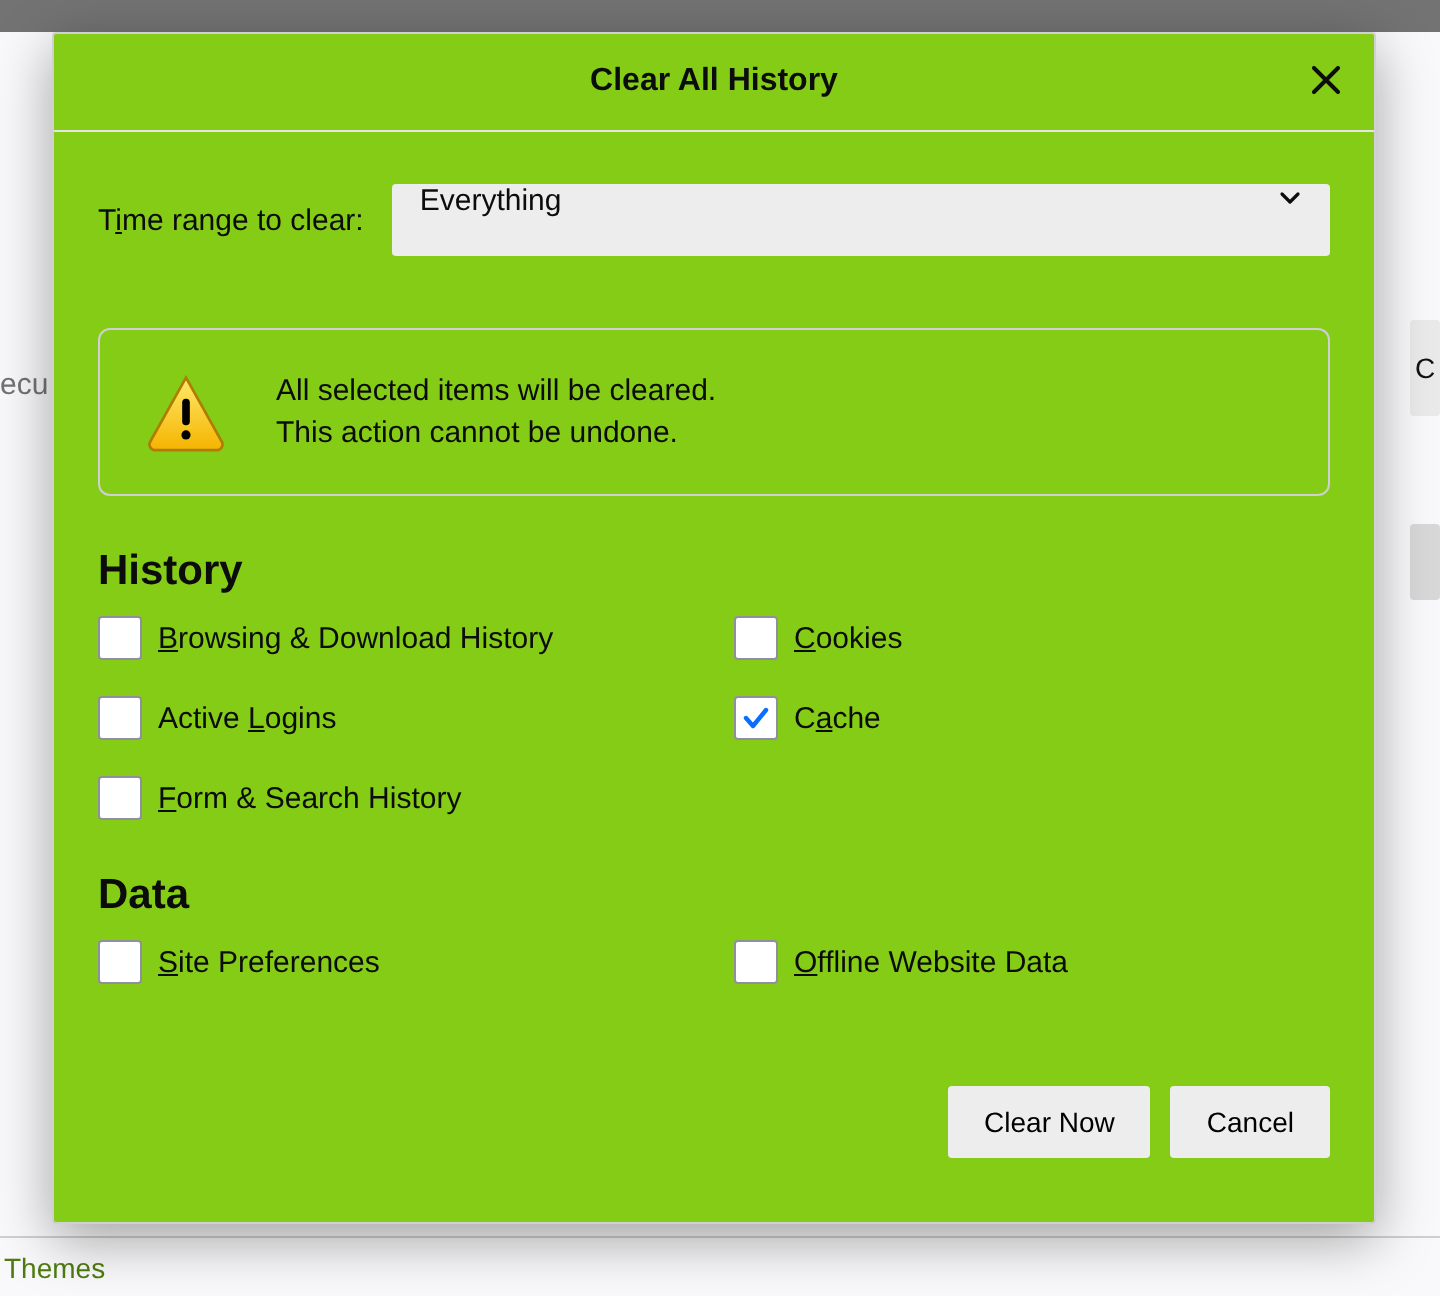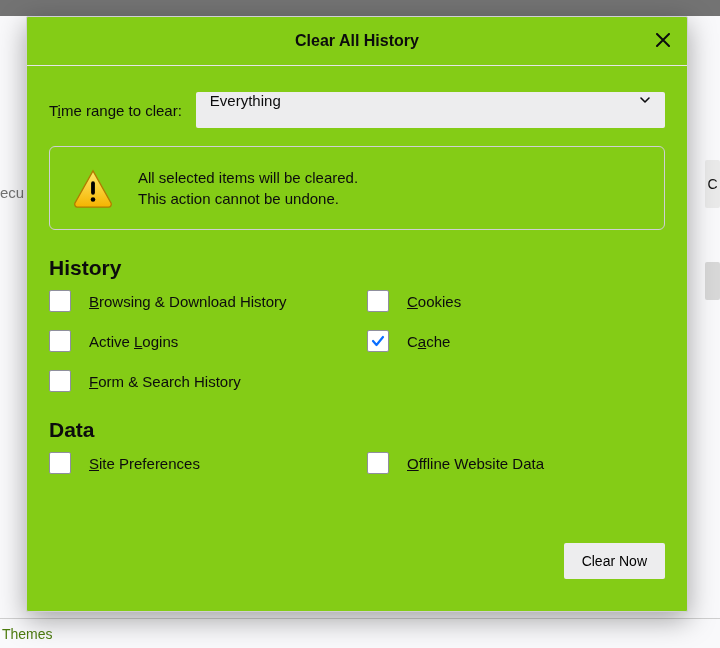--- a/index.html
+++ b/index.html
@@ -13,26 +13,26 @@
   .modal-header{position:relative;height:48px;border-bottom:1px solid #e5e5e7;text-align:center}
   .modal-title{font-weight:600;font-size:16px;line-height:48px;display:inline-block}
   .close-btn{position:absolute;right:8px;top:8px;width:32px;height:32px;border:none;background:transparent;cursor:pointer;padding:0}
   .close-btn svg{width:14px;height:14px}
   .modal-body{padding:18px 22px 0 22px}
   .row-time{display:flex;align-items:center;gap:14px;margin-top:8px}
   .row-time label{font-size:15px;white-space:nowrap}
   .select{flex:1;height:36px;background:#ededee;border-radius:2px;display:flex;justify-content:space-between;padding:0 14px;cursor:pointer}
   .select-value{font-size:15px}
   .select .chev{width:12px;height:12px}
-  .warning-box{margin-top:18px;border:1px solid #cfcfd4;border-radius:6px;padding:18px 22px;display:flex;align-items:center;gap:24px}
+  .warning-box{margin-top:36px;border:1px solid #cfcfd4;border-radius:6px;padding:18px 22px;display:flex;align-items:center;gap:24px}
   .warn-icon{flex:0 0 42px;height:42px}
   .warn-text p{margin:4px 0;font-size:15px}
   .section-title{font-weight:700;font-size:21px;margin:26px 0 10px 0}
   .grid{display:grid;grid-template-columns:1fr 1fr;row-gap:18px;column-gap:20px;align-items:center}
-  .item{display:flex;align-items:center;gap:18px}
+  .item{display:flex;align-items:center;gap:8px}
   .cb{width:20px;height:20px;border:1px solid #8f8f9d;border-radius:2px;background:#fff;display:flex;align-items:center;justify-content:center;cursor:pointer}
   .cb svg{width:14px;height:14px;display:none}
   .cb.checked svg{display:block}
   .item-label{font-size:15px}
   .mn{text-decoration:underline}
   .buttons{position:absolute;right:22px;bottom:32px;display:flex;gap:10px}
   .btn{height:36px;padding:0 18px;background:#ededee;border:none;border-radius:2px;font-size:14px;cursor:pointer}
 </style>
 </head>
 <body>
@@ -128,15 +128,16 @@
         <div class="item">
           <span class="cb"></span>
           <span class="item-label"><span class="mn">O</span><span>ffline Website Data</span></span>
         </div>
       </div>
 
     </div>
 
     <div class="buttons">
       <button class="btn">Clear Now</button>
+      <button class="btn">Cancel</button>
     </div>
   </div>
 </div>
 
 </body></html>

